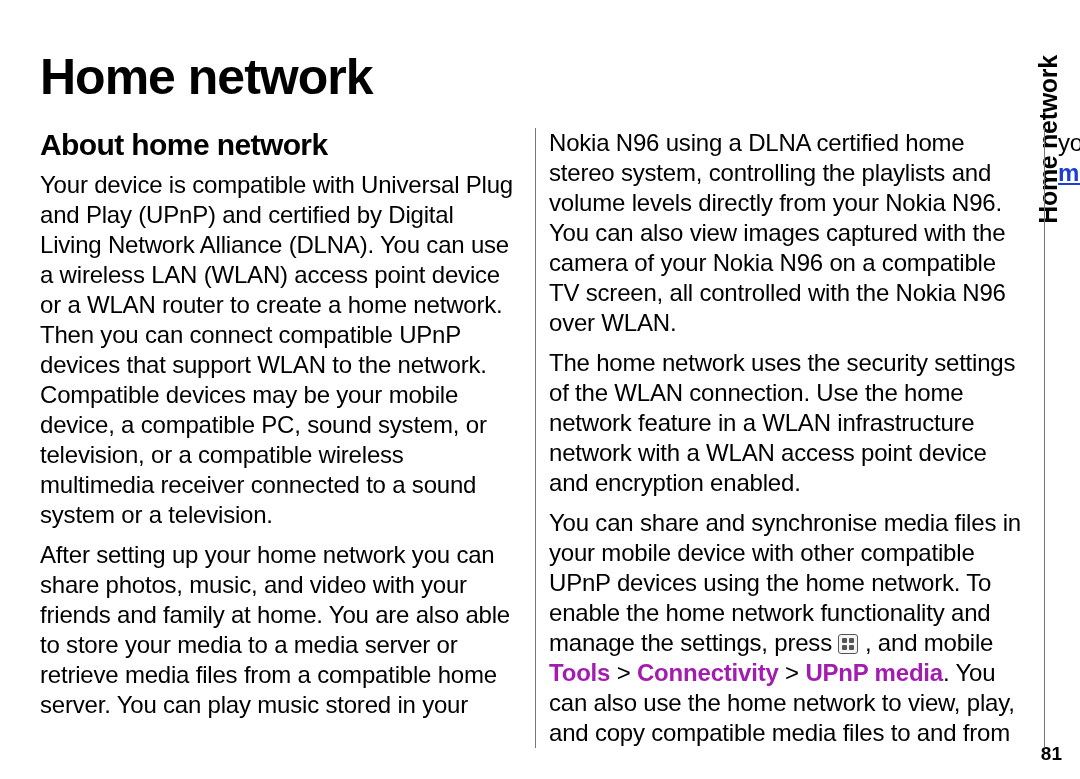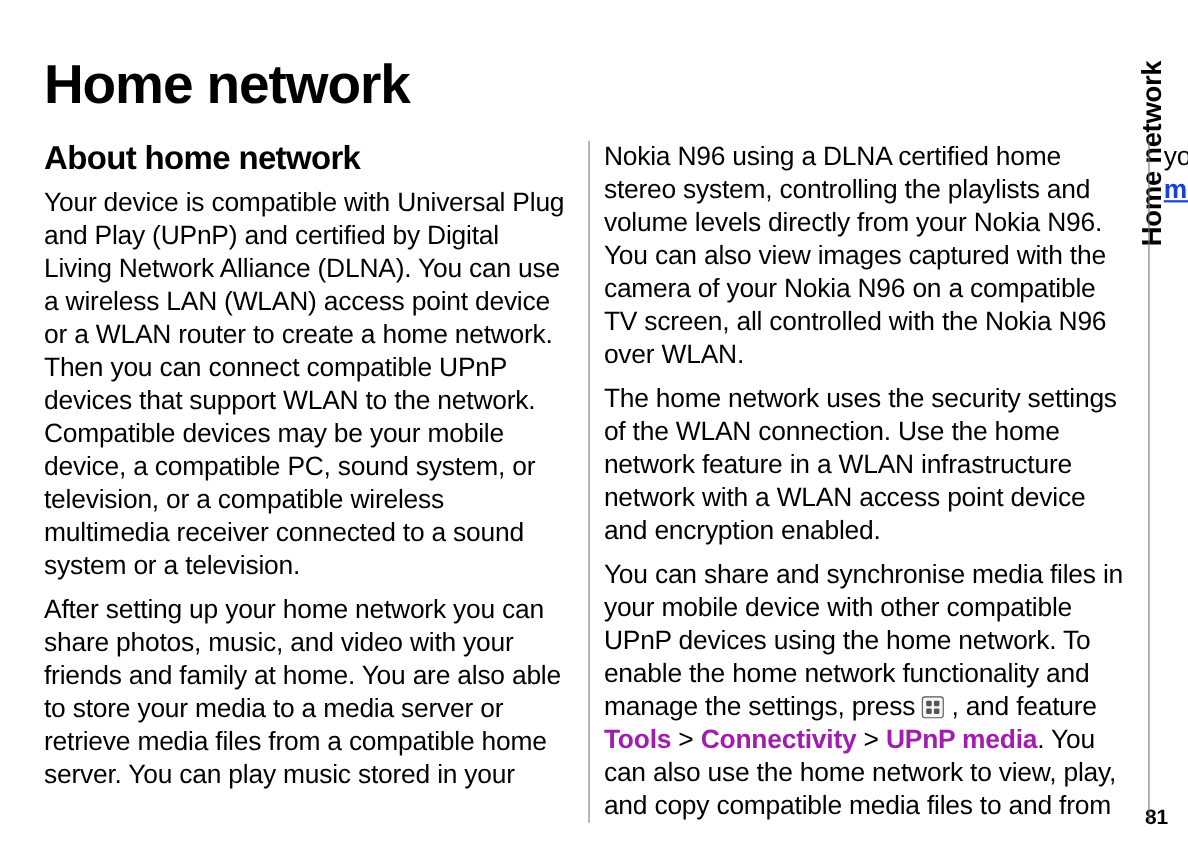--- a/index.html
+++ b/index.html
@@ -23,21 +23,21 @@
   .side-tab span {
     transform: rotate(-90deg);
     white-space: nowrap;
     font-weight: 700;
     font-size: 25px;
     letter-spacing: -0.3px;
   }
   .page-number {
     position: absolute;
     right: 18px;
-    bottom: 24px;
+    bottom: 14px;
     font-weight: 700;
     font-size: 19px;
   }
   .content {
     position: absolute;
     left: 40px;
     top: 48px;
     width: 990px;
   }
   h1 {
@@ -118,21 +118,21 @@
       <h2>About home network</h2>
 
       <p>Your device is compatible with Universal Plug and Play (UPnP) and certified by Digital Living Network Alliance (DLNA). You can use a wireless LAN (WLAN) access point device or a WLAN router to create a home network. Then you can connect compatible UPnP devices that support WLAN to the network. Compatible devices may be your mobile device, a compatible PC, sound system, or television, or a compatible wireless multimedia receiver connected to a sound system or a television.</p>
 
 
       <p>After setting up your home network you can share photos, music, and video with your friends and family at home. You are also able to store your media to a media server or retrieve media files from a compatible home server. You can play music stored in your Nokia N96 using a DLNA certified home stereo system, controlling the playlists and volume levels directly from your Nokia N96. You can also view images captured with the camera of your Nokia N96 on a compatible TV screen, all controlled with the Nokia N96 over WLAN.</p>
 
       <p>The home network uses the security settings of the WLAN connection. Use the home network feature in a WLAN infrastructure network with a WLAN access point device and encryption enabled.</p>
 
       <p>
-        <span>You can share and synchronise media files in your mobile device with other compatible UPnP devices using the home network. To enable the home network functionality and manage the settings, press </span><span class="menu-icon"></span><span> , and feature </span><span class="nav-bold">Tools</span>
+        <span>You can share and synchronise media files in your mobile device with other compatible UPnP devices using the home network. To enable the home network functionality and manage the settings, press </span><span class="menu-icon"></span><span> , and mobile </span><span class="nav-bold">Tools</span>
         <span class="sep">&gt;</span>
         <span class="nav-bold">Connectivity</span>
         <span class="sep">&gt;</span>
         <span class="nav-bold">UPnP media</span><span>. You can also use the home network to view, play, and copy compatible media files to and from your mobile device. </span><a class="link">See "View and share media files", p. 83.</a>
       </p>
 
     </div>
   </div>
 </div>
 

